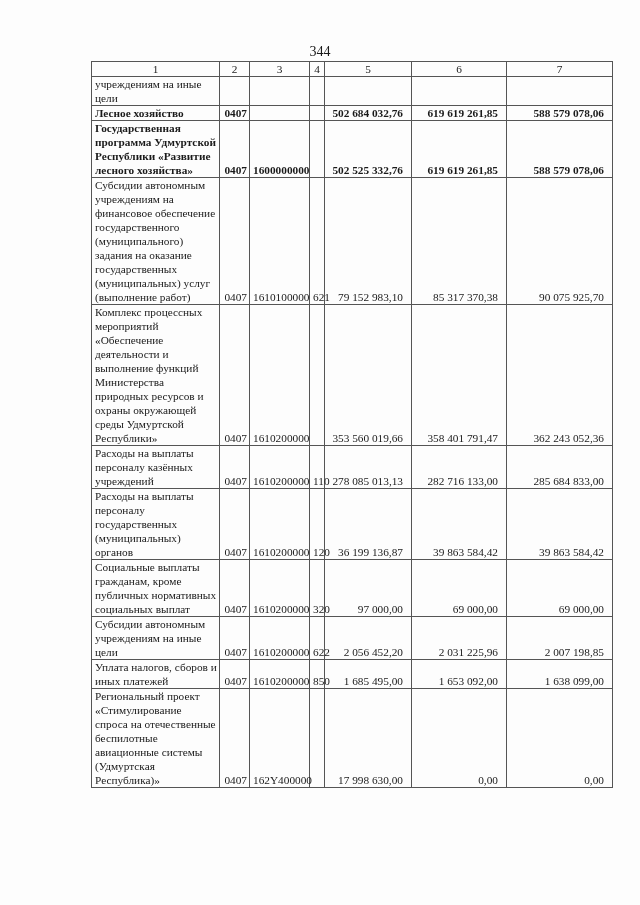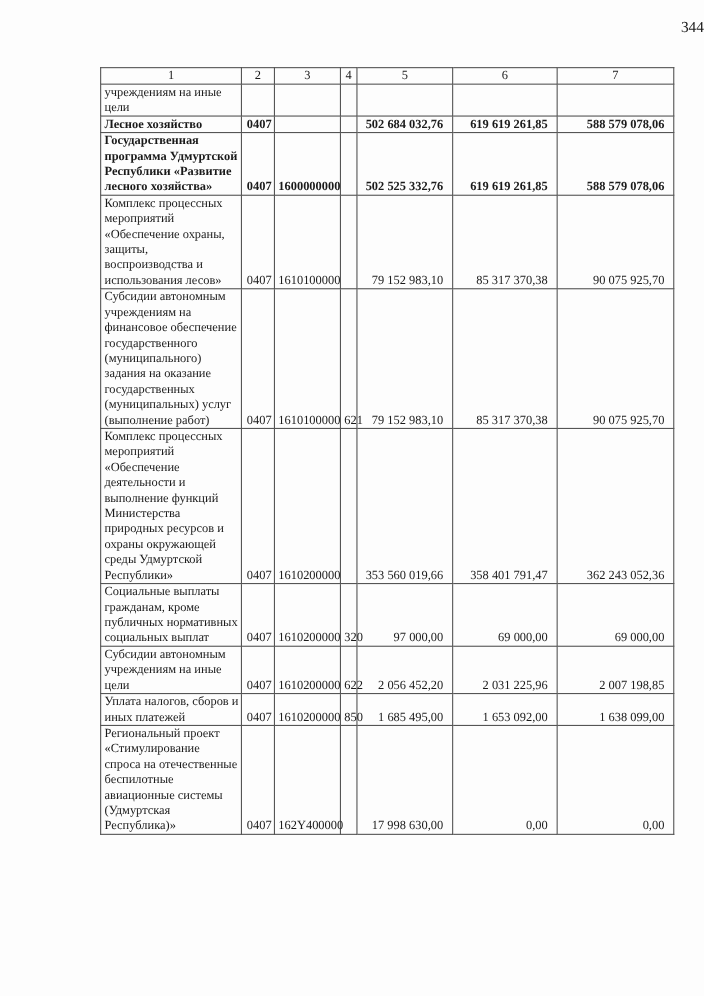--- a/index.html
+++ b/index.html
@@ -1,18 +1,18 @@
 <!DOCTYPE html>
 <html><head>
 <meta charset="utf-8">
 <style>
   html, body { margin:0; padding:0; }
   body { width:640px; height:905px; background:#fdfdfd; position:relative; overflow:hidden;
          font-family:"Liberation Serif","DejaVu Serif",serif; color:#1a1a1a; }
-  .page-num { position:absolute; top:18px; left:0; width:640px; text-align:right; font-size:14px; }
+  .page-num { position:absolute; top:44px; left:0; width:640px; text-align:center; font-size:14px; }
   table { position:absolute; left:91px; top:61px; border-collapse:collapse; table-layout:fixed; width:521px; font-size:11.3px; line-height:14px; }
   td { border:1px solid #555; padding:0 2px 0 3px; vertical-align:bottom; }
   tr.hdr td { text-align:center; vertical-align:middle; height:12px; padding:0; }
   td.n { text-align:right; padding-right:8px; white-space:nowrap; }
   td.c { white-space:nowrap;text-align:right; }
   tr.bold td { font-weight:bold; }
   col.c1{width:128px} col.c2{width:30px} col.c3{width:60px} col.c4{width:15px}
   col.c5{width:87px} col.c6{width:95px} col.c7{width:106px}
 </style>
 </head>
@@ -61,45 +61,54 @@
       <tr class="bold">
         <td style="height: 50px;">Государственная программа Удмуртской Республики «Развитие лесного хозяйства»</td>
         <td class="c">0407</td>
         <td class="c">1600000000</td>
         <td class="c"></td>
         <td class="n">502 525 332,76</td>
         <td class="n">619 619 261,85</td>
         <td class="n">588 579 078,06</td>
       </tr>
       <tr>
-        <td style="height: 65px;">Комплекс процессных мероприятий «Обеспечение охраны, защиты, воспроизводства и использования лесов»</td>
-        <td class="c">0407</td>
-        <td class="c">1610100000</td>
-        <td class="c"></td>
-        <td class="n">79 152 983,10</td>
-        <td class="n">85 317 370,38</td>
-        <td class="n">90 075 925,70</td>
-      </tr>
-      <tr>
         <td style="height: 111px;">Субсидии автономным учреждениям на финансовое обеспечение государственного (муниципального) задания на оказание государственных (муниципальных) услуг (выполнение работ)</td>
         <td class="c">0407</td>
         <td class="c">1610100000</td>
         <td class="c">621</td>
         <td class="n">79 152 983,10</td>
         <td class="n">85 317 370,38</td>
         <td class="n">90 075 925,70</td>
       </tr>
       <tr>
         <td style="height: 112px;">Комплекс процессных мероприятий «Обеспечение деятельности и выполнение функций Министерства природных ресурсов и охраны окружающей среды Удмуртской Республики»</td>
         <td class="c">0407</td>
         <td class="c">1610200000</td>
         <td class="c"></td>
         <td class="n">353 560 019,66</td>
         <td class="n">358 401 791,47</td>
         <td class="n">362 243 052,36</td>
+      </tr>
+      <tr>
+        <td style="height: 35px;">Расходы на выплаты персоналу казённых учреждений</td>
+        <td class="c">0407</td>
+        <td class="c">1610200000</td>
+        <td class="c">110</td>
+        <td class="n">278 085 013,13</td>
+        <td class="n">282 716 133,00</td>
+        <td class="n">285 684 833,00</td>
+      </tr>
+      <tr>
+        <td style="height: 51px;">Расходы на выплаты персоналу государственных (муниципальных) органов</td>
+        <td class="c">0407</td>
+        <td class="c">1610200000</td>
+        <td class="c">120</td>
+        <td class="n">36 199 136,87</td>
+        <td class="n">39 863 584,42</td>
+        <td class="n">39 863 584,42</td>
       </tr>
       <tr>
         <td style="height: 46px;">Социальные выплаты гражданам, кроме публичных нормативных социальных выплат</td>
         <td class="c">0407</td>
         <td class="c">1610200000</td>
         <td class="c">320</td>
         <td class="n">97 000,00</td>
         <td class="n">69 000,00</td>
         <td class="n">69 000,00</td>
       </tr>

